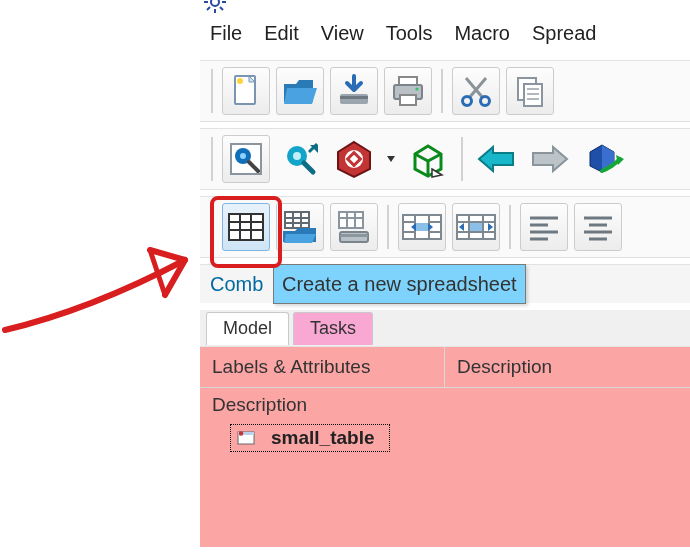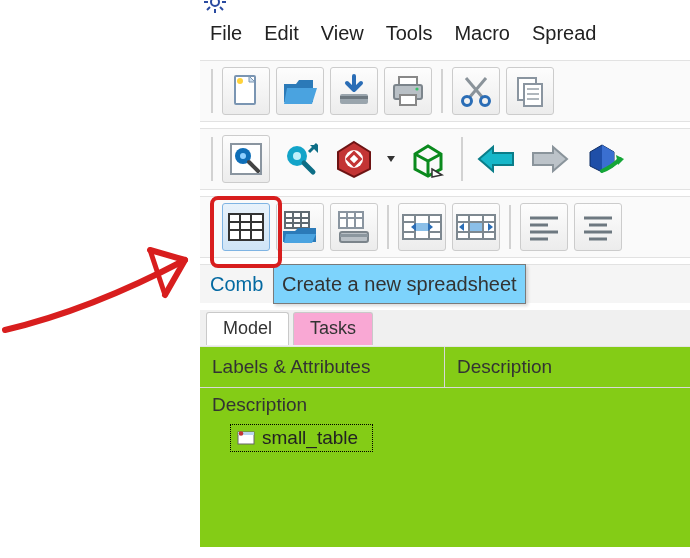--- a/index.html
+++ b/index.html
@@ -25,26 +25,26 @@
   .dd svg{width:10px;height:10px}
   
   .comborow{position:absolute;left:0;top:264px;right:0;height:38px;border-top:1px solid #e2e2e2;background:#f5f5f5;display:flex;align-items:center}
   .combolabel{padding-left:10px;font-size:20px;color:#0369a1}
   .tooltip{position:absolute;left:273px;top:264px;height:38px;border:1px solid #7a7a7a;background:#7dd3fc;display:flex;align-items:center;padding:0 8px;font-size:20px;color:#333;box-shadow:2px 2px 3px rgba(0,0,0,.15)}
   
   .tabstrip{position:absolute;left:0;top:310px;right:0;height:36px;border-bottom:1px solid #c9c9c9;background:#f0f0f0;display:flex;align-items:center;padding-left:6px}
   .tab{height:32px;padding:0 16px;border:1px solid #c9c9c9;border-bottom:none;background:#f9a8d4;margin-right:4px;display:flex;align-items:center;font-size:18px;color:#333;border-radius:3px 3px 0 0}
   .tab.active{background:#fff;font-weight:400}
   
-  .panel{position:absolute;left:0;top:346px;right:0;height:200px;background:#84cc16;border-top:1px solid #e4e4e4}
+  .panel{position:absolute;left:0;top:346px;right:0;height:200px;background:#fca5a5;border-top:1px solid #e4e4e4}
   .panelhdr{height:40px;border-bottom:1px solid #d8d8d8;display:flex;align-items:center}
   .panelhdr .col{padding:0 12px;font-size:19px;color:#333;height:100%;display:flex;align-items:center}
   .panelhdr .col.first{border-right:1px solid #d8d8d8;flex:0 0 220px}
   .treelabel{padding:6px 12px;font-size:19px;color:#333}
-  .treenode{margin:2px 0 0 30px;display:inline-flex;align-items:center;gap:7px;border:1px dotted #000;padding:2px 14px 2px 6px;font-size:19px;font-weight:400}
+  .treenode{margin:2px 0 0 30px;display:inline-flex;align-items:center;gap:16px;border:1px dotted #000;padding:2px 14px 2px 6px;font-size:19px;font-weight:700}
   .treenode .ticon{width:18px;height:18px}
   
   .redbox{position:absolute;left:210px;top:196px;width:64px;height:64px;border:4px solid #d81e1e;border-radius:8px;pointer-events:none}
   .redarrow{position:absolute;left:0;top:180px;width:210px;height:170px;pointer-events:none}
   svg{display:block}
 </style>
 </head>
 <body>
 
 <div id="stage">

